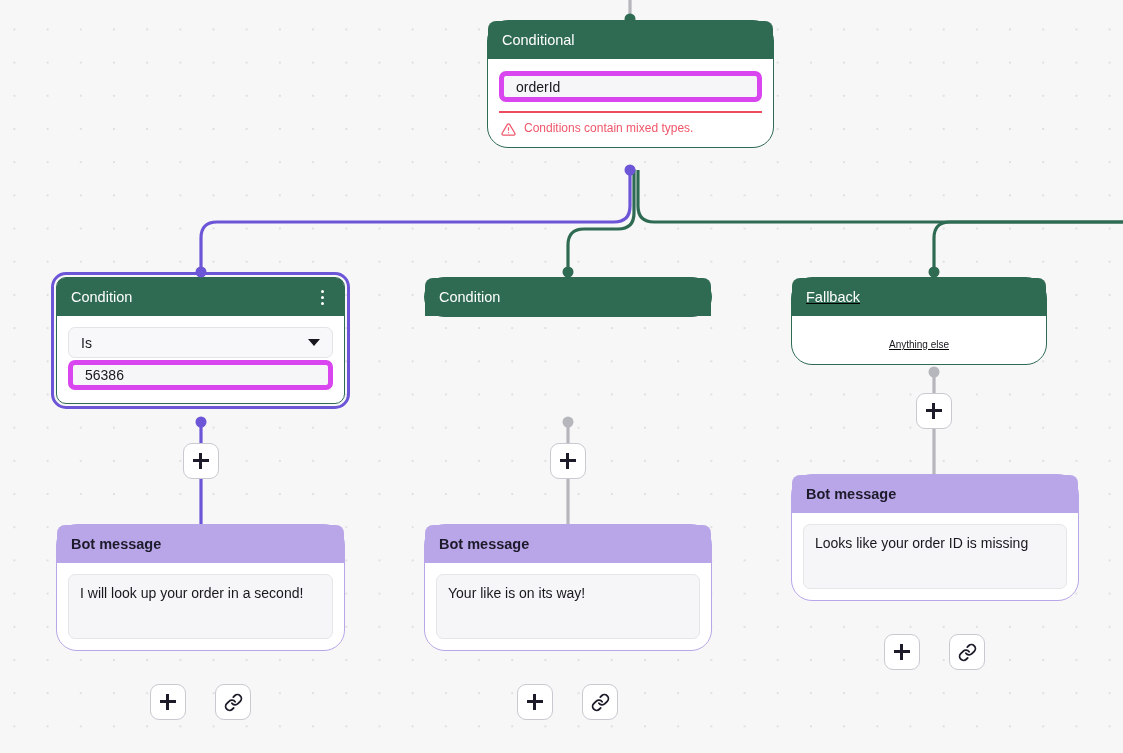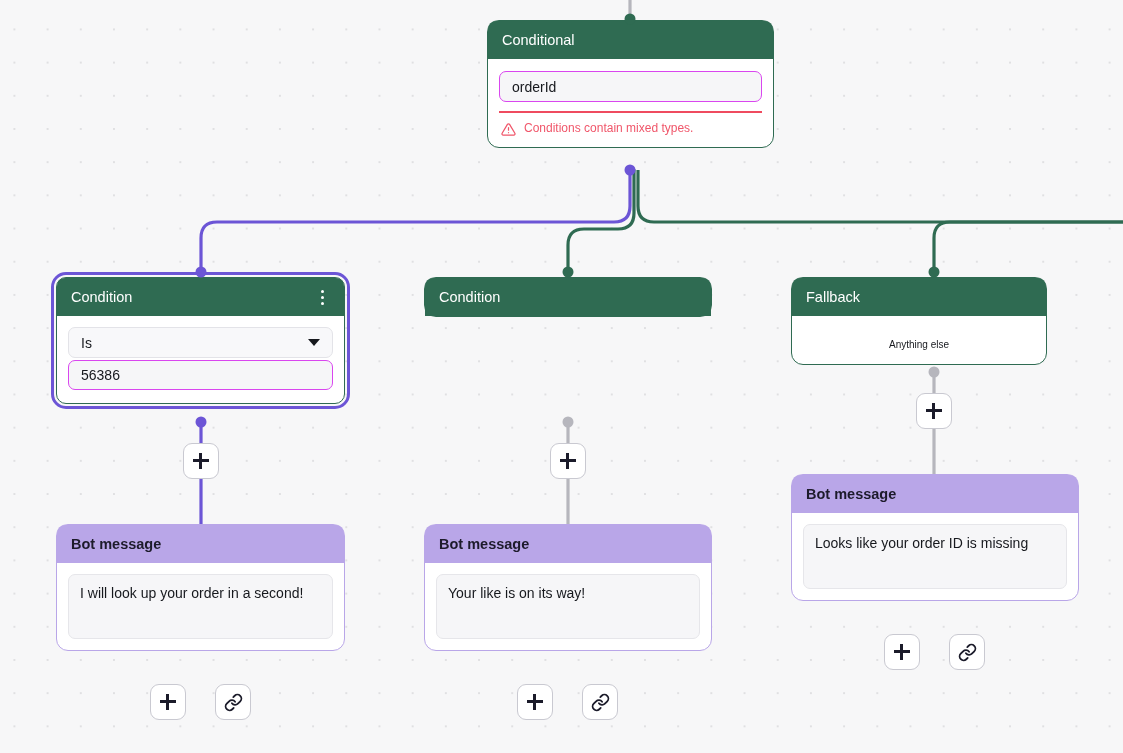--- a/index.html
+++ b/index.html
@@ -11,21 +11,21 @@
     background-size:33.2px 33.2px;
     background-position:31px 46px;
     position:relative;
   }
   #canvas{position:absolute;inset:0;}
   svg.edges{position:absolute;left:0;top:0;width:1123px;height:753px;pointer-events:none;}
 
   
   .node{
     position:absolute;
-    border-radius:12px;
+    border-radius:21px;
     background:#ffffff;
     box-sizing:border-box;
     z-index:3;
   }
   .node.green{border:1.5px solid #2f6b52;}
   .node.purple{border:1.5px solid #b9a6e8;}
   .node.selected{
     outline:3px solid #6c55d6;
     outline-offset:2px;
     border-radius:10px;
@@ -44,21 +44,21 @@
   .dots{
     width:16px;height:18px;display:flex;flex-direction:column;
     align-items:center;justify-content:center;gap:3px;cursor:pointer;
   }
   .dots i{display:block;width:3px;height:3px;border-radius:50%;background:#ffffff;}
   .body{padding:10px;box-sizing:border-box;}
 
   
   .field{
     background:#f6f6f8;
-    border:1px solid #d946ef;
+    border:5px solid #d946ef;
     border-radius:7px;
     height:30px;
     display:flex;align-items:center;
     padding:0 12px;
     font-size:14px;color:#16181d;
     box-sizing:border-box;
   }
   .select{
     background:#f8f8fa;border:1px solid #e3e3e8;border-radius:7px;
     height:31px;display:flex;align-items:center;justify-content:space-between;
@@ -176,21 +176,21 @@
       <div class="field" style="margin-top:2px;">56386</div>
     </div>
   </div>
 
   <div class="node green" style="left:424px;top:277px;width:288px;">
     <div class="hdr green">
       <span class="ttl">Condition</span>
     </div>
   </div>
 
-  <div class="node green" style="left:791px;top:277px;width:256px;">
+  <div class="node green" style="left:791px;top:277px;width:256px;text-decoration:underline;">
     <div class="hdr green">
       <span class="ttl">Fallback</span>
     </div>
     <div class="plain-text">Anything else</div>
   </div>
 
   <div class="node purple" style="left:56px;top:524px;width:289px;">
     <div class="hdr purple">
       <span class="ttl">Bot message</span>
     </div>

